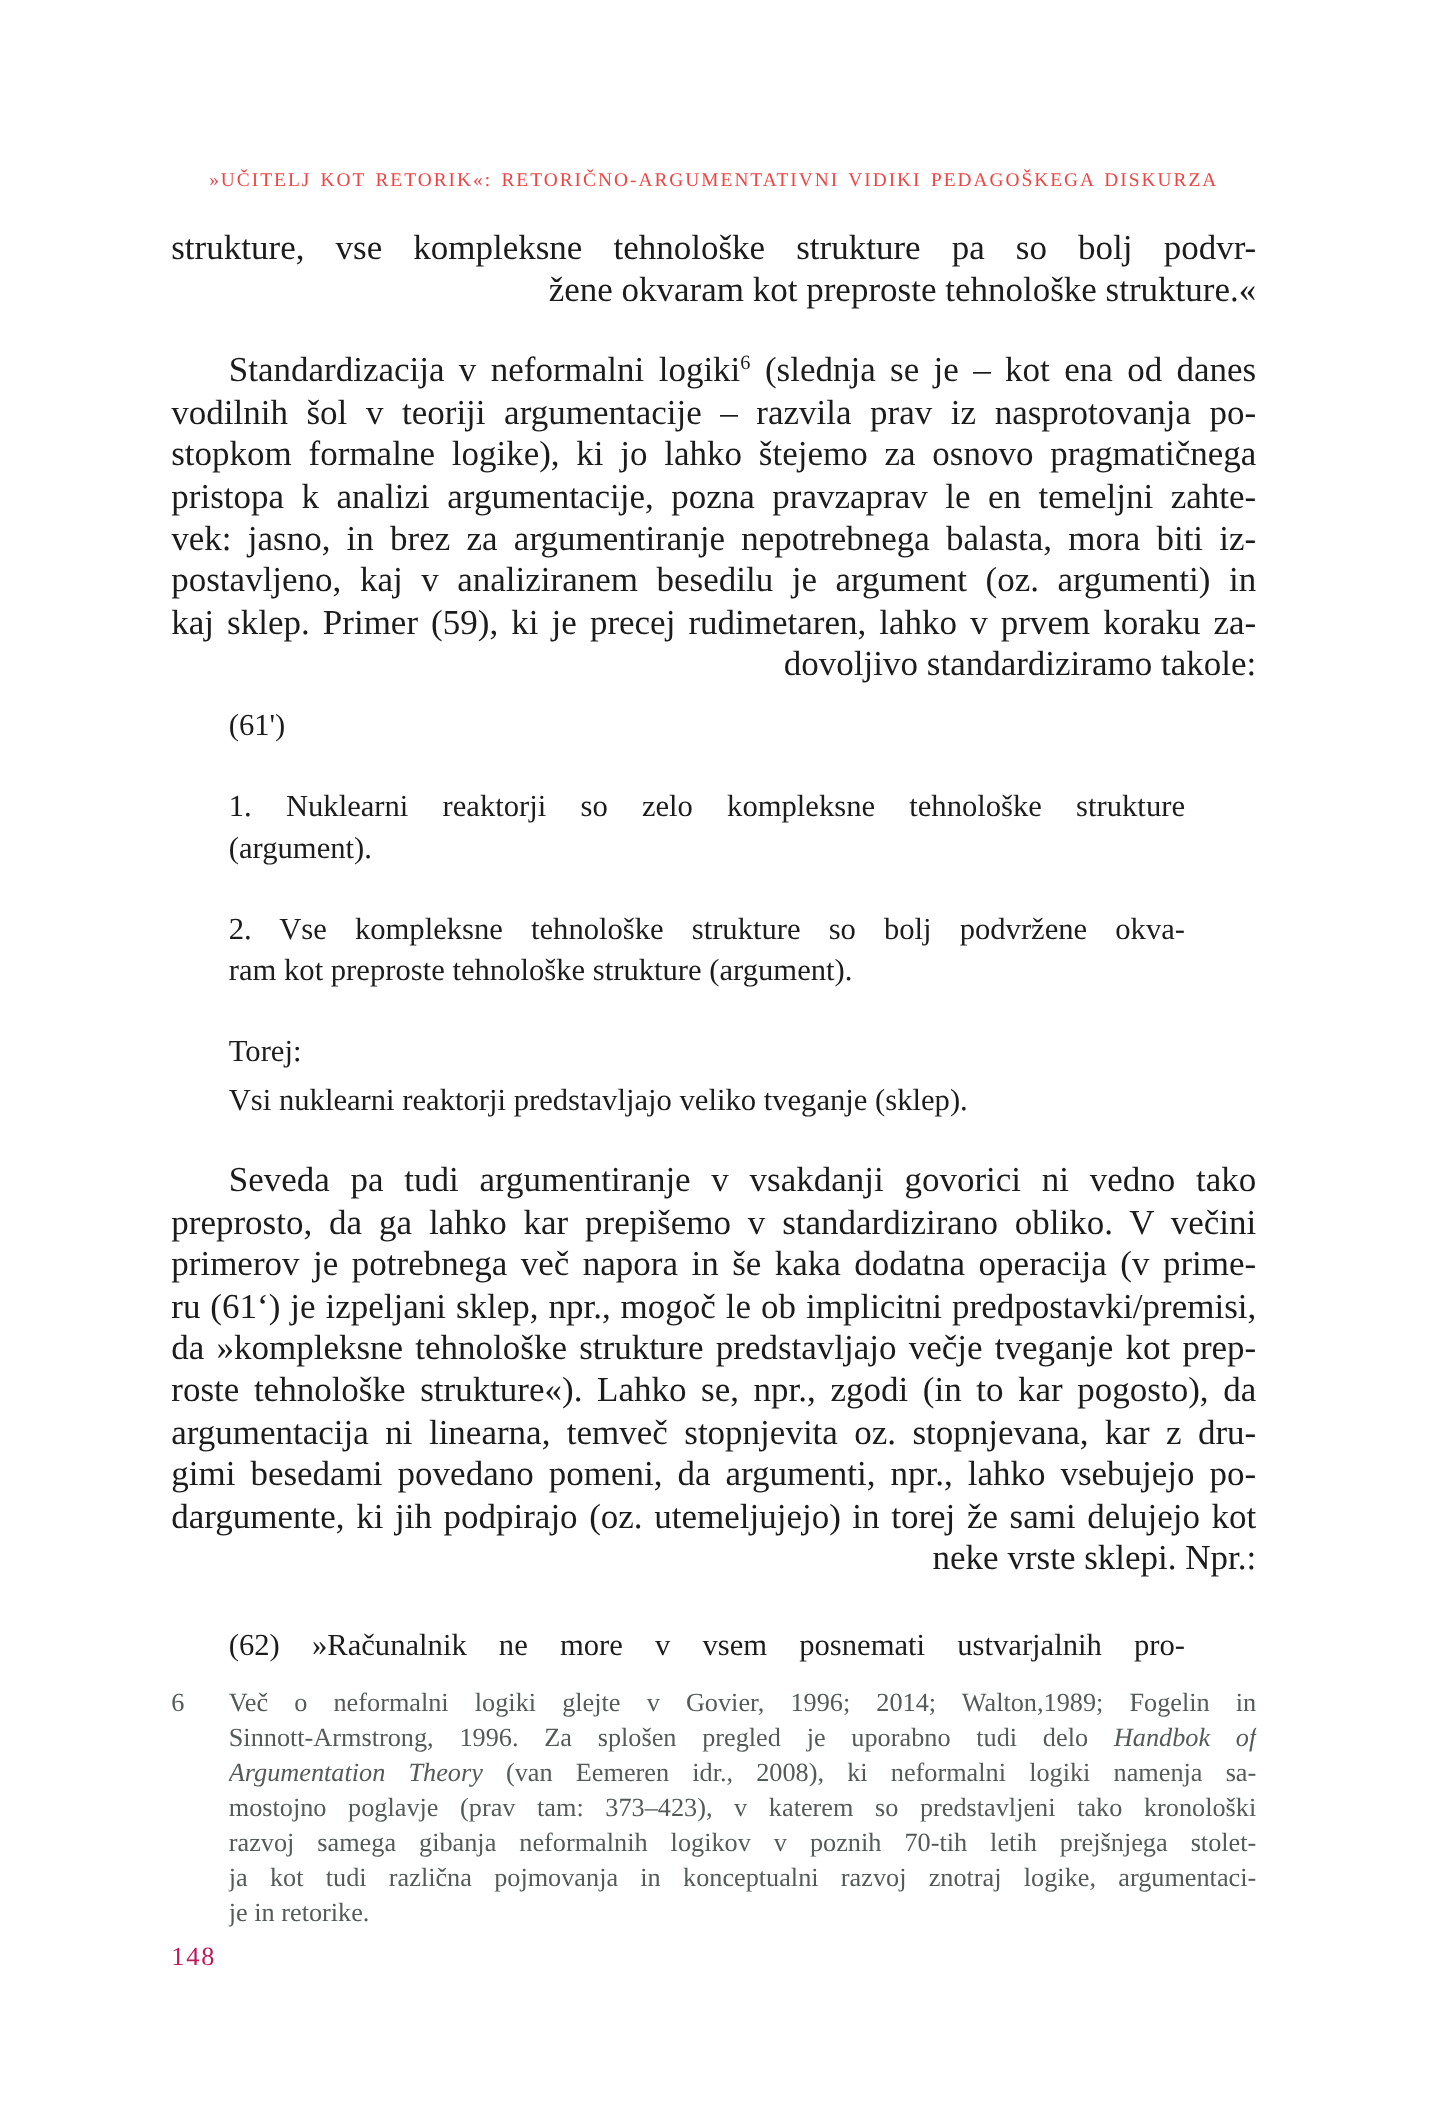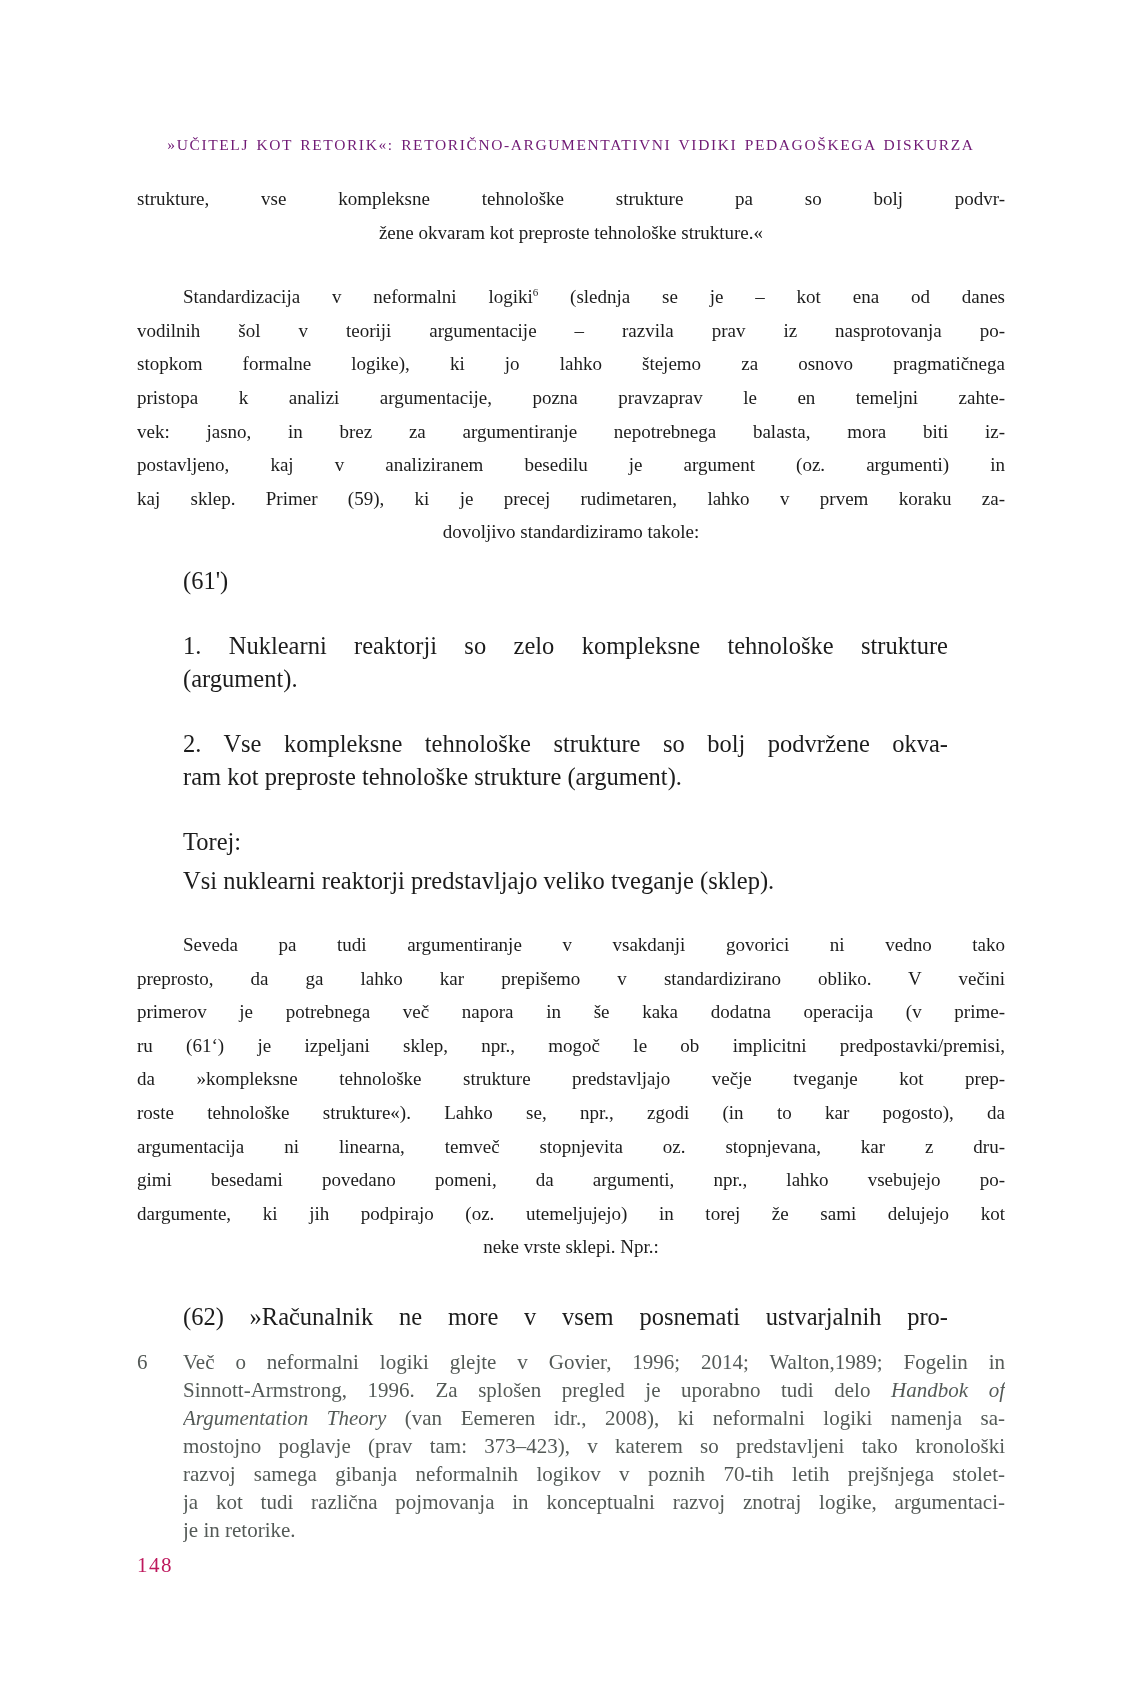--- a/index.html
+++ b/index.html
@@ -19,32 +19,32 @@
     top: 0;
     width: 868px;
   }
   .running-head {
     margin-top: 134px;
     margin-bottom: 26px;
     text-align: center;
     font-size: 15.5px;
     letter-spacing: 1.6px;
     word-spacing: 2px;
-    color: #701a75;
+    color: #ef4444;
     line-height: 22px;
     white-space: nowrap;
   }
   .p { margin: 0; }
   .p .line {
     overflow: hidden;
     max-height: 34px;
   }
-  .p.body { font-size: 19px; line-height: 33.6px; color: #1c1c1c; }
+  .p.body { font-size: 28px; line-height: 33.6px; color: #1c1c1c; }
   .p.body .line.flush { text-align: justify; text-align-last: justify; }
-  .p.body .line { text-align: center; }
+  .p.body .line { text-align: right; }
   .p.body .line.indent { text-indent: 46px; }
 
   .p.quote {
     font-size: 24.5px; line-height: 33.6px; color: #1c1c1c;
     margin-left: 46px; margin-right: 57px;
   }
   .p.quote .line.flush { text-align: justify; text-align-last: justify; }
 
   .p.footnote {
     position: relative;

